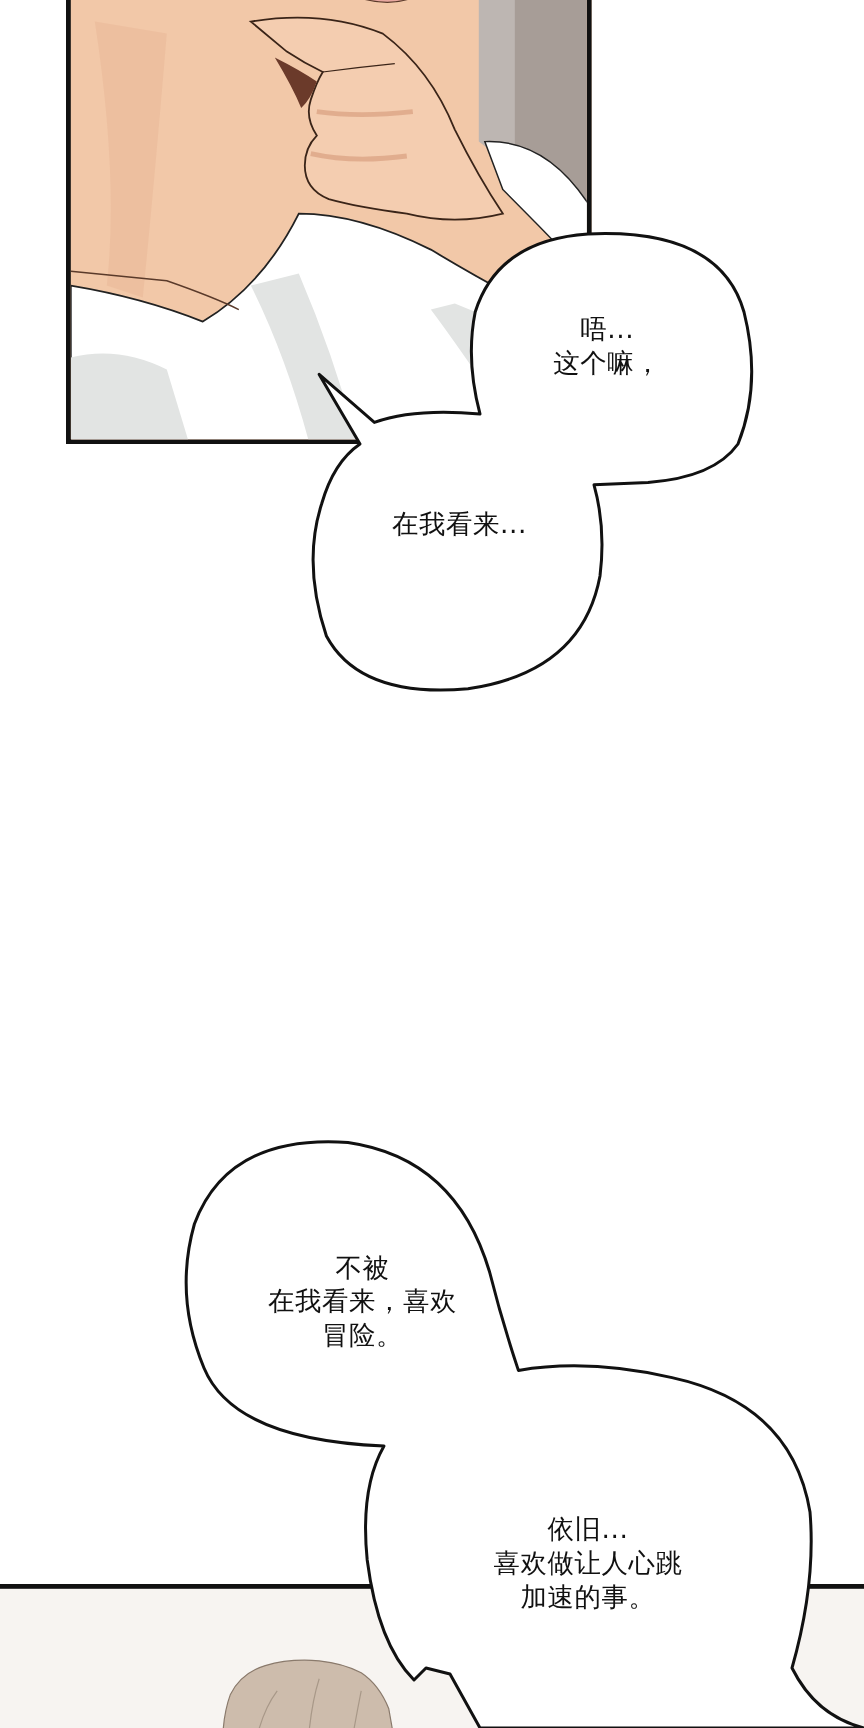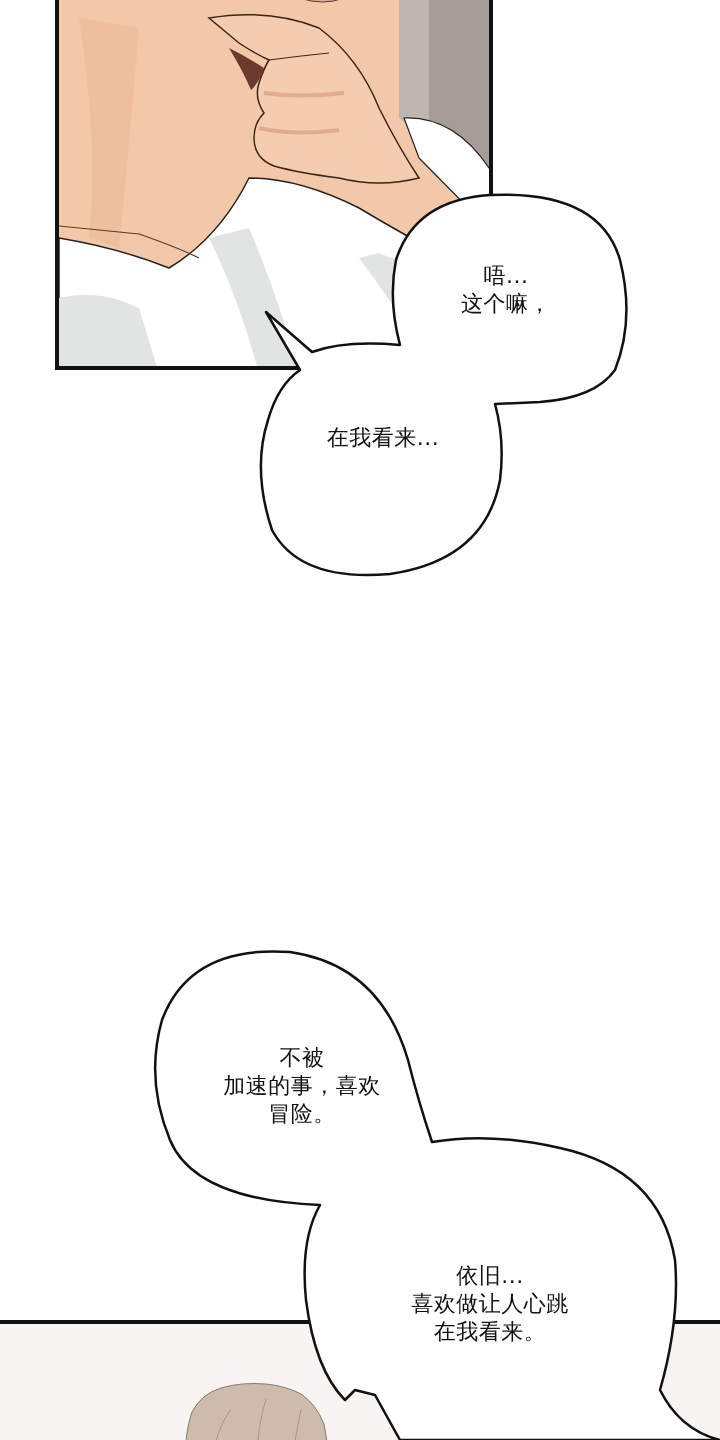--- a/index.html
+++ b/index.html
@@ -92,17 +92,17 @@
            Q680,1430 660,1390
            Q680,1320 675,1260
            Q660,1170 560,1148
            Q490,1132 432,1142 Z" fill="#ffffff" stroke="#111" stroke-width="2.5" stroke-linejoin="round"></path>
 </svg>
 
 <div class="bubble-text" style="left:506px; top:262px;">唔...
 这个嘛，</div>
 <div class="bubble-text" style="left:383px; top:424px;">在我看来...</div>
 <div class="bubble-text" style="left:302px; top:1044px;">不被
-加速的事，喜欢
+在我看来，喜欢
 冒险。</div>
 <div class="bubble-text" style="left:490px; top:1262px;">依旧...
 喜欢做让人心跳
-在我看来。</div>
+加速的事。</div>
 
 </body></html>

